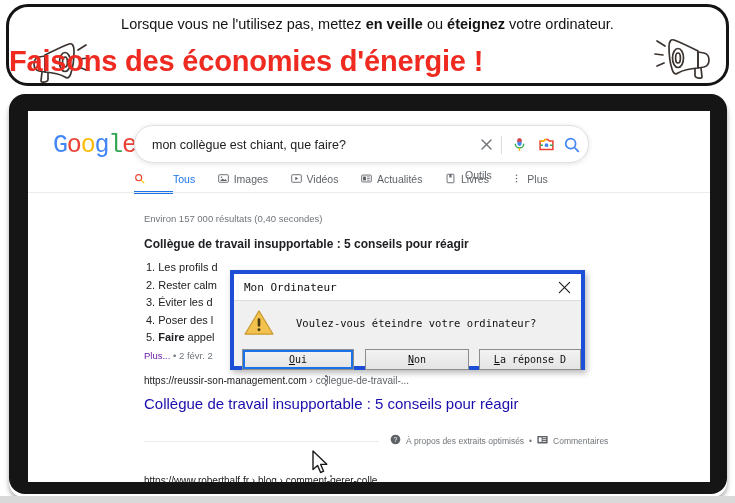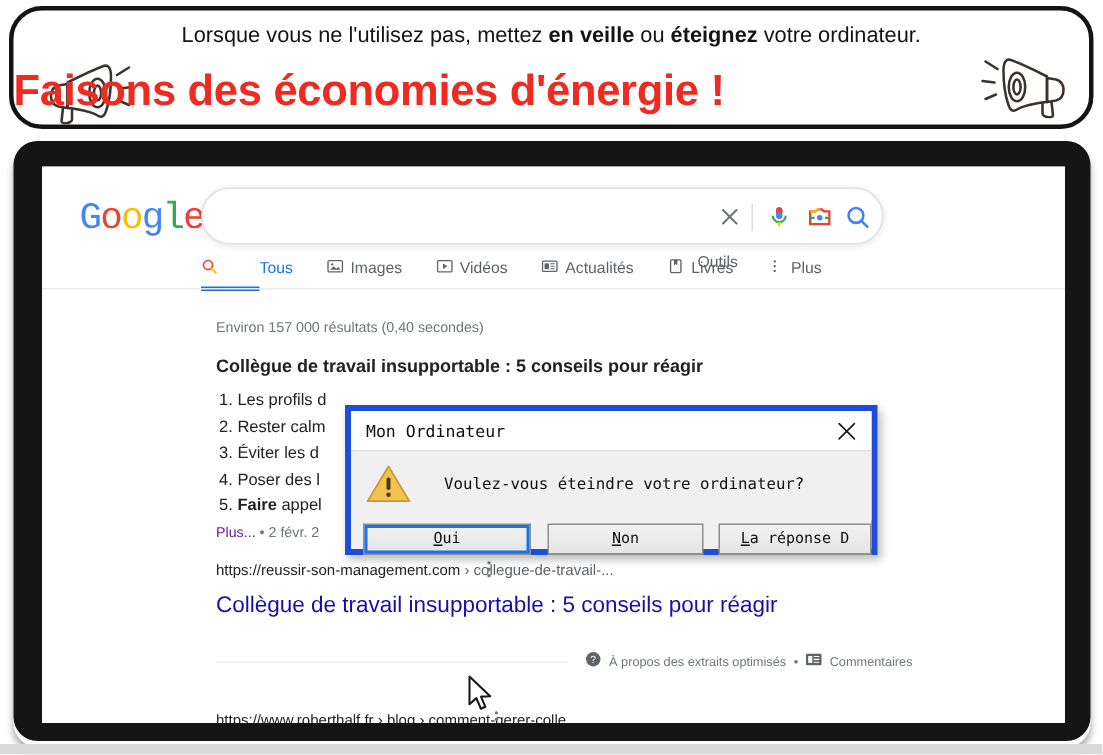--- a/index.html
+++ b/index.html
@@ -237,20 +237,21 @@
     </div>
   </div>
 
   <div class="monitor">
     <div class="screen">
 
       <div class="g-header">
         <div class="g-logo"><span class="gl-b">G</span><span class="gl-r">o</span><span class="gl-y">o</span><span class="gl-b">g</span><span class="gl-g">l</span><span class="gl-r">e</span></div>
 
         <div class="searchbar">
+          <input class="search-input" value="mon collègue est chiant, que faire?" style="">
           <span class="sb-icon sb-clear">
             <svg width="17" height="17" viewBox="0 0 17 17">
                 <g stroke="#70757a" stroke-width="1.4" stroke-linecap="round">
                   <path d="M4 4 L13 13"></path>
                   <path d="M13 4 L4 13"></path>
                 </g>
               </svg>
           </span>
           <span class="sb-divider"></span>
           <span class="sb-icon sb-mic">

